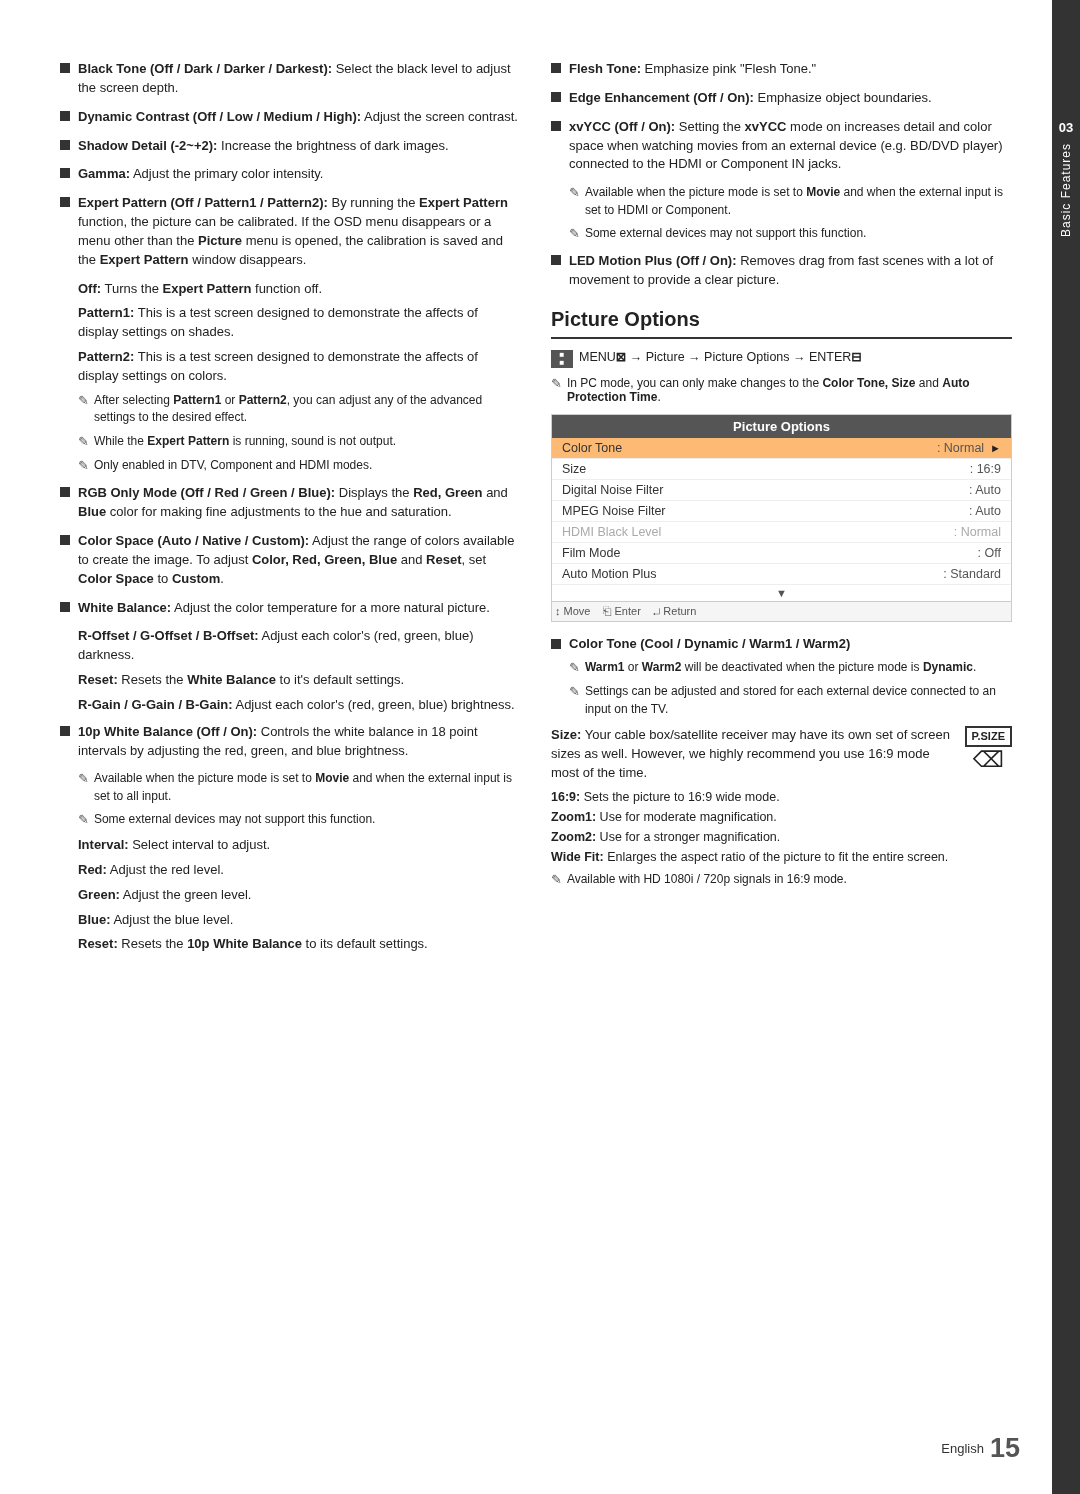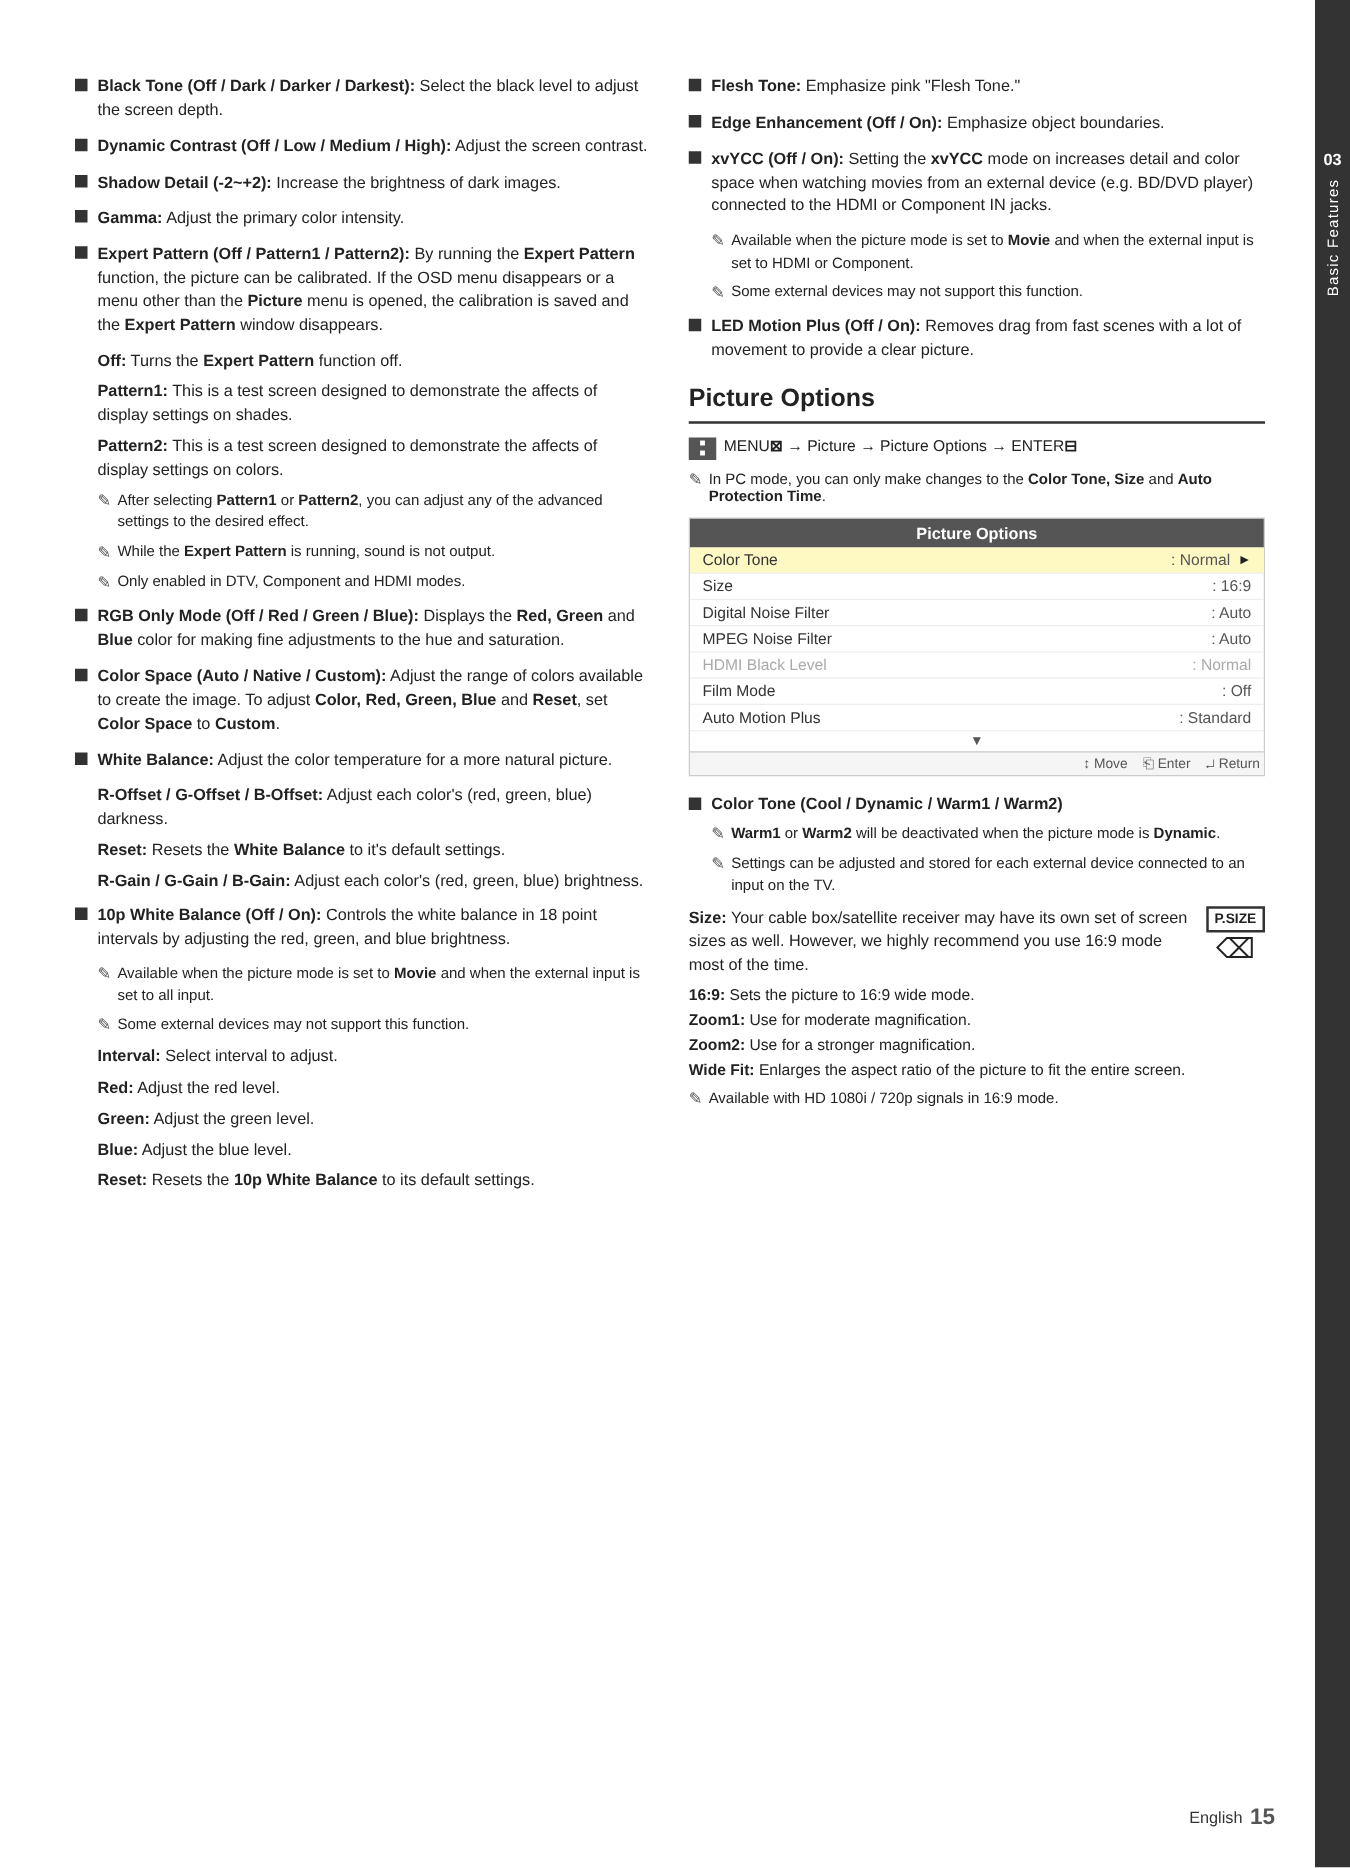--- a/index.html
+++ b/index.html
@@ -141,27 +141,27 @@
       font-size: 13px;
     }
     .picture-options-row {
       display: flex;
       align-items: center;
       padding: 3px 10px;
       border-bottom: 1px solid #eee;
     }
     .picture-options-row:last-child { border-bottom: none; }
     .picture-options-row.highlighted {
-      background: #fef9c3;
+      background: #fdba74;
     }
     .po-label { flex: 1; color: #333; }
     .po-value { color: #555; }
     .po-arrow { margin-left: 6px; font-size: 11px; }
     .po-footer {
-      text-align: right;
+      text-align: left;
       font-size: 11px;
       color: #555;
       padding: 3px;
       border-top: 1px solid #ccc;
       background: #f5f5f5;
     }
     .po-more { text-align: center; font-size: 11px; padding: 2px; color: #555; }
     .color-tone-note {
       display: flex;
       align-items: flex-start;
@@ -175,21 +175,21 @@
       position: absolute;
       bottom: 30px;
       right: 60px;
       font-size: 13px;
       color: #333;
       display: flex;
       align-items: center;
       gap: 6px;
     }
     .page-number {
-      font-size: 18px;
+      font-size: 27px;
       font-weight: bold;
       color: #555;
     }
     .zoom-items { margin-top: 4px; font-size: 12.5px; line-height: 1.6; }
   </style>
 </head>
 <body>
 
 <div class="page-wrapper">
   <div class="main-content">

